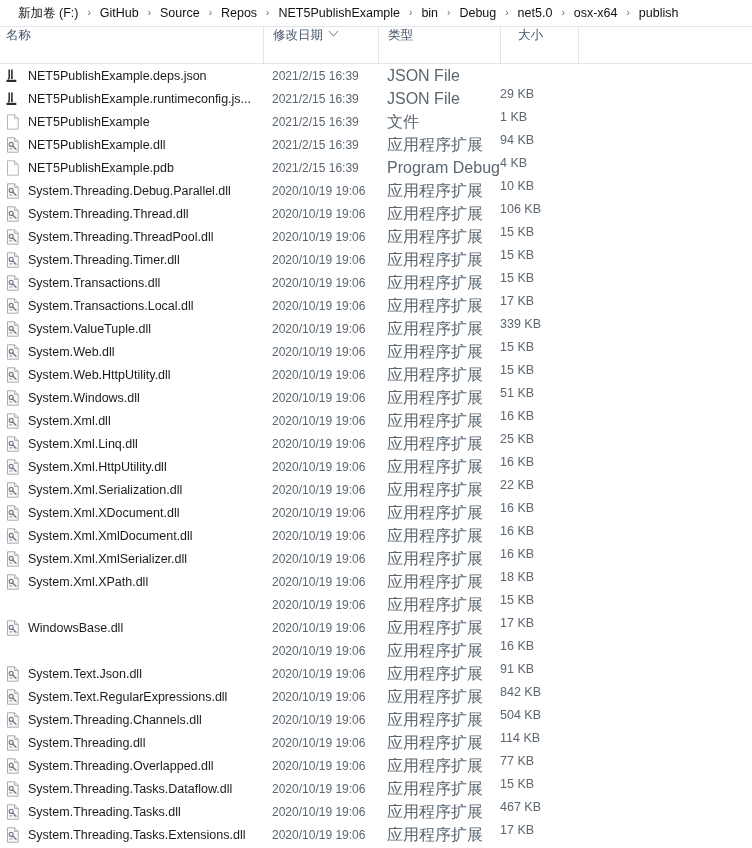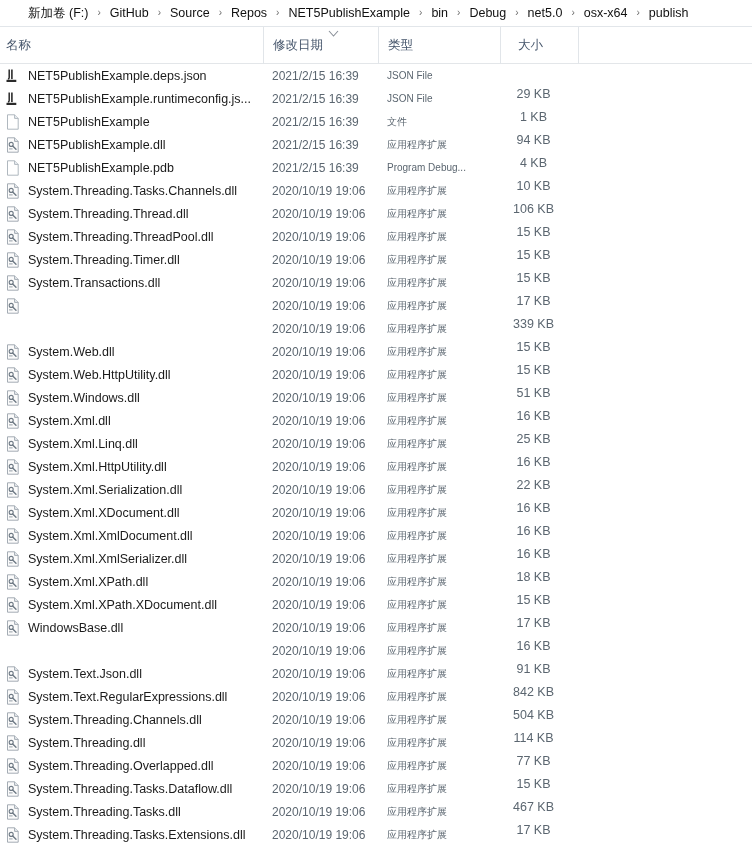--- a/index.html
+++ b/index.html
@@ -14,21 +14,21 @@
     font-family: "Liberation Sans", "DejaVu Sans", sans-serif;
     color: #000000;
     -webkit-font-smoothing: antialiased;
   }
 
   
   #breadcrumb-bar {
     height: 27px;
     display: flex;
     align-items: center;
-    padding-left: 24px;
+    padding-left: 14px;
     box-sizing: border-box;
     background: #ffffff;
     border-bottom: 1px solid #e2e6ea;
     font-size: 12.5px;
     color: #1a1a1a;
     white-space: nowrap;
     overflow: hidden;
   }
   .crumb {
     padding: 2px 4px;
@@ -53,21 +53,21 @@
     background: #ffffff;
     border-bottom: 1px solid #e3e6e9;
     font-size: 12.5px;
     color: #3b4a5a;
   }
   .col-head {
     position: absolute;
     top: 0;
     height: 37px;
     display: flex;
-    align-items: center;
+    align-items: flex-start;
     box-sizing: border-box;
     padding-left: 9px;
     color: #44546a;
     font-size: 12.5px;
     cursor: default;
     border-left: 1px solid #e1e5e9;
   }
   .col-head:first-child { border-left: none; }
   #col-head-name   { left: 0px;   width: 263px; padding-left: 6px; }
   #col-head-date   { left: 263px; width: 115px; }
@@ -137,31 +137,31 @@
     font-size: 12px;
     line-height: 16px;
   }
   .cell-type {
     position: absolute;
     left: 378px;
     width: 122px;
     padding-left: 9px;
     box-sizing: border-box;
     color: #5b6670;
-    font-size: 10px;
+    font-size: 16px;
     line-height: 16px;
     overflow: hidden;
   }
   .cell-size {
     position: absolute;
     left: 500px;
     width: 76px;
     box-sizing: border-box;
     padding-right: 9px;
-    text-align: center;
+    text-align: left;
     color: #5b6670;
     font-size: 12.5px;
     line-height: 16px;
     margin-top: 36px;
   }
 </style>
 </head>
 <body>
 
 <div id="breadcrumb-bar">
@@ -287,21 +287,21 @@
       <div class="cell-name">
         <span class="icon-wrap">
           <svg width="16" height="16" viewBox="0 0 16 16">
             <path d="M2.5 0.8 L9.6 0.8 L13.2 4.4 L13.2 15.2 L2.5 15.2 Z" fill="#fbfbfb" stroke="#9aa3ab" stroke-width="0.9"></path>
             <path d="M9.6 0.8 L9.6 4.4 L13.2 4.4" fill="#e9edf0" stroke="#9aa3ab" stroke-width="0.9"></path>
             <circle cx="6.2" cy="7.4" r="2.0" fill="none" stroke="#6f7a85" stroke-width="1.1"></circle>
             <path d="M7.7 8.9 L11.0 12.3" stroke="#6f7a85" stroke-width="1.4" stroke-linecap="round"></path>
             <path d="M4.0 11.9 L7.6 11.9" stroke="#8a939c" stroke-width="0.9"></path>
           </svg>
         </span>
-        <span class="name-text">System.Threading.Tasks.Channels.dll</span>
+        <span class="name-text">System.Threading.Debug.Parallel.dll</span>
       </div>
       <div class="cell-date">2020/10/19 19:06</div>
       <div class="cell-type">应用程序扩展</div>
       <div class="cell-size">106 KB</div>
     </div>
     <div class="file-row">
       <div class="cell-name">
         <span class="icon-wrap">
           <svg width="16" height="16" viewBox="0 0 16 16">
             <path d="M2.5 0.8 L9.6 0.8 L13.2 4.4 L13.2 15.2 L2.5 15.2 Z" fill="#fbfbfb" stroke="#9aa3ab" stroke-width="0.9"></path>
@@ -372,26 +372,39 @@
       <div class="cell-name">
         <span class="icon-wrap">
           <svg width="16" height="16" viewBox="0 0 16 16">
             <path d="M2.5 0.8 L9.6 0.8 L13.2 4.4 L13.2 15.2 L2.5 15.2 Z" fill="#fbfbfb" stroke="#9aa3ab" stroke-width="0.9"></path>
             <path d="M9.6 0.8 L9.6 4.4 L13.2 4.4" fill="#e9edf0" stroke="#9aa3ab" stroke-width="0.9"></path>
             <circle cx="6.2" cy="7.4" r="2.0" fill="none" stroke="#6f7a85" stroke-width="1.1"></circle>
             <path d="M7.7 8.9 L11.0 12.3" stroke="#6f7a85" stroke-width="1.4" stroke-linecap="round"></path>
             <path d="M4.0 11.9 L7.6 11.9" stroke="#8a939c" stroke-width="0.9"></path>
           </svg>
         </span>
+        <span class="name-text">System.Transactions.Local.dll</span>
       </div>
       <div class="cell-date">2020/10/19 19:06</div>
       <div class="cell-type">应用程序扩展</div>
       <div class="cell-size">339 KB</div>
     </div>
     <div class="file-row">
+      <div class="cell-name">
+        <span class="icon-wrap">
+          <svg width="16" height="16" viewBox="0 0 16 16">
+            <path d="M2.5 0.8 L9.6 0.8 L13.2 4.4 L13.2 15.2 L2.5 15.2 Z" fill="#fbfbfb" stroke="#9aa3ab" stroke-width="0.9"></path>
+            <path d="M9.6 0.8 L9.6 4.4 L13.2 4.4" fill="#e9edf0" stroke="#9aa3ab" stroke-width="0.9"></path>
+            <circle cx="6.2" cy="7.4" r="2.0" fill="none" stroke="#6f7a85" stroke-width="1.1"></circle>
+            <path d="M7.7 8.9 L11.0 12.3" stroke="#6f7a85" stroke-width="1.4" stroke-linecap="round"></path>
+            <path d="M4.0 11.9 L7.6 11.9" stroke="#8a939c" stroke-width="0.9"></path>
+          </svg>
+        </span>
+        <span class="name-text">System.ValueTuple.dll</span>
+      </div>
       <div class="cell-date">2020/10/19 19:06</div>
       <div class="cell-type">应用程序扩展</div>
       <div class="cell-size">15 KB</div>
     </div>
     <div class="file-row">
       <div class="cell-name">
         <span class="icon-wrap">
           <svg width="16" height="16" viewBox="0 0 16 16">
             <path d="M2.5 0.8 L9.6 0.8 L13.2 4.4 L13.2 15.2 L2.5 15.2 Z" fill="#fbfbfb" stroke="#9aa3ab" stroke-width="0.9"></path>
             <path d="M9.6 0.8 L9.6 4.4 L13.2 4.4" fill="#e9edf0" stroke="#9aa3ab" stroke-width="0.9"></path>
@@ -570,32 +583,20 @@
             <path d="M4.0 11.9 L7.6 11.9" stroke="#8a939c" stroke-width="0.9"></path>
           </svg>
         </span>
         <span class="name-text">System.Xml.XPath.dll</span>
       </div>
       <div class="cell-date">2020/10/19 19:06</div>
       <div class="cell-type">应用程序扩展</div>
       <div class="cell-size">15 KB</div>
     </div>
     <div class="file-row">
-      <div class="cell-name">
-        <span class="icon-wrap">
-          <svg width="16" height="16" viewBox="0 0 16 16">
-            <path d="M2.5 0.8 L9.6 0.8 L13.2 4.4 L13.2 15.2 L2.5 15.2 Z" fill="#fbfbfb" stroke="#9aa3ab" stroke-width="0.9"></path>
-            <path d="M9.6 0.8 L9.6 4.4 L13.2 4.4" fill="#e9edf0" stroke="#9aa3ab" stroke-width="0.9"></path>
-            <circle cx="6.2" cy="7.4" r="2.0" fill="none" stroke="#6f7a85" stroke-width="1.1"></circle>
-            <path d="M7.7 8.9 L11.0 12.3" stroke="#6f7a85" stroke-width="1.4" stroke-linecap="round"></path>
-            <path d="M4.0 11.9 L7.6 11.9" stroke="#8a939c" stroke-width="0.9"></path>
-          </svg>
-        </span>
-        <span class="name-text">System.Xml.XPath.XDocument.dll</span>
-      </div>
       <div class="cell-date">2020/10/19 19:06</div>
       <div class="cell-type">应用程序扩展</div>
       <div class="cell-size">17 KB</div>
     </div>
     <div class="file-row">
       <div class="cell-name">
         <span class="icon-wrap">
           <svg width="16" height="16" viewBox="0 0 16 16">
             <path d="M2.5 0.8 L9.6 0.8 L13.2 4.4 L13.2 15.2 L2.5 15.2 Z" fill="#fbfbfb" stroke="#9aa3ab" stroke-width="0.9"></path>
             <path d="M9.6 0.8 L9.6 4.4 L13.2 4.4" fill="#e9edf0" stroke="#9aa3ab" stroke-width="0.9"></path>

